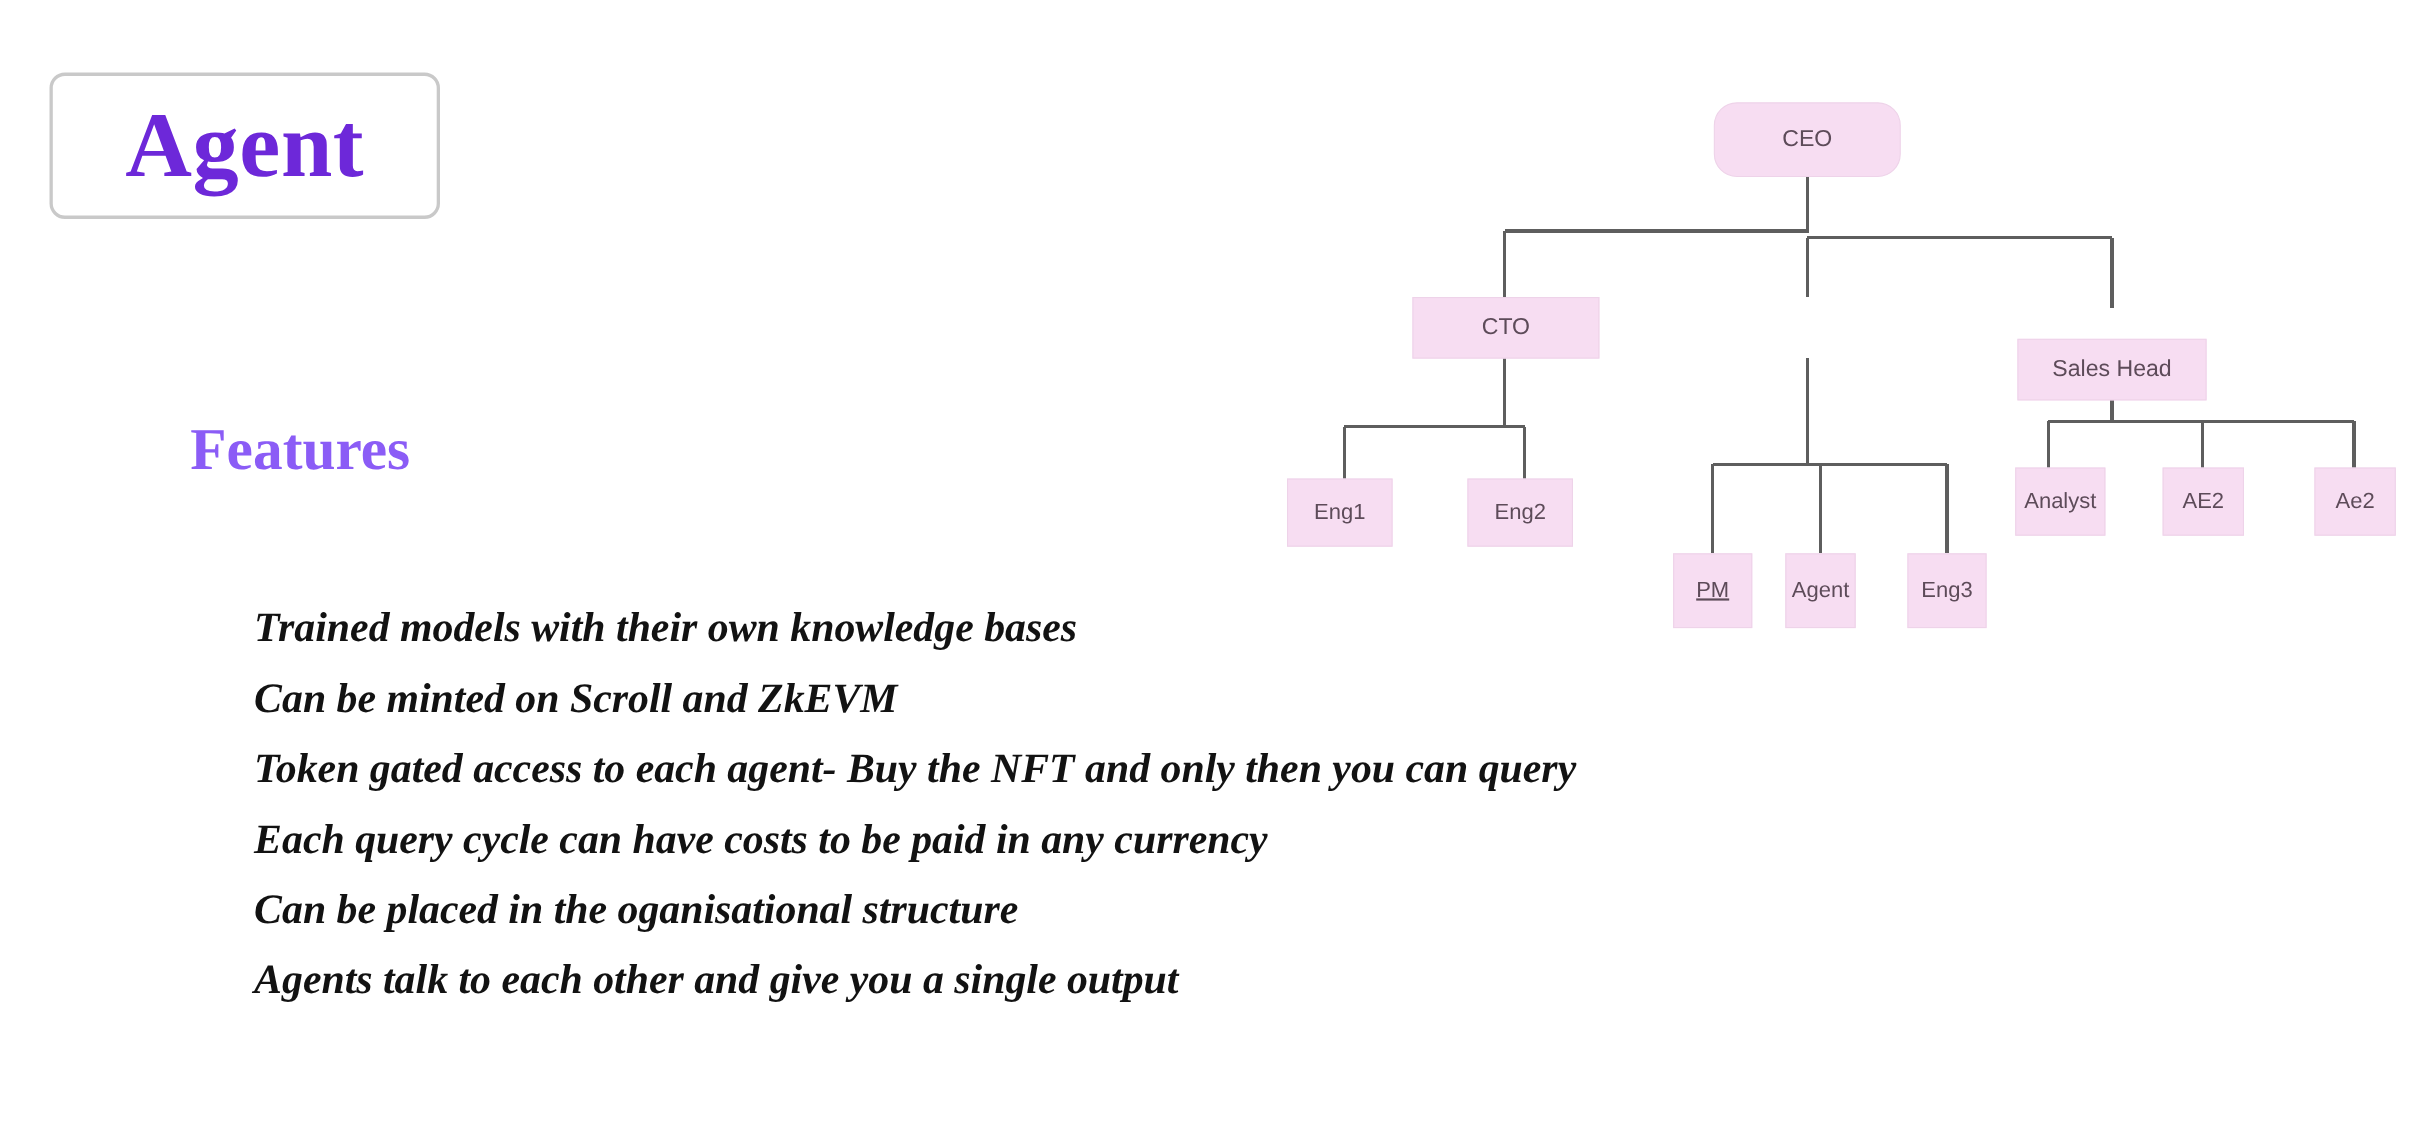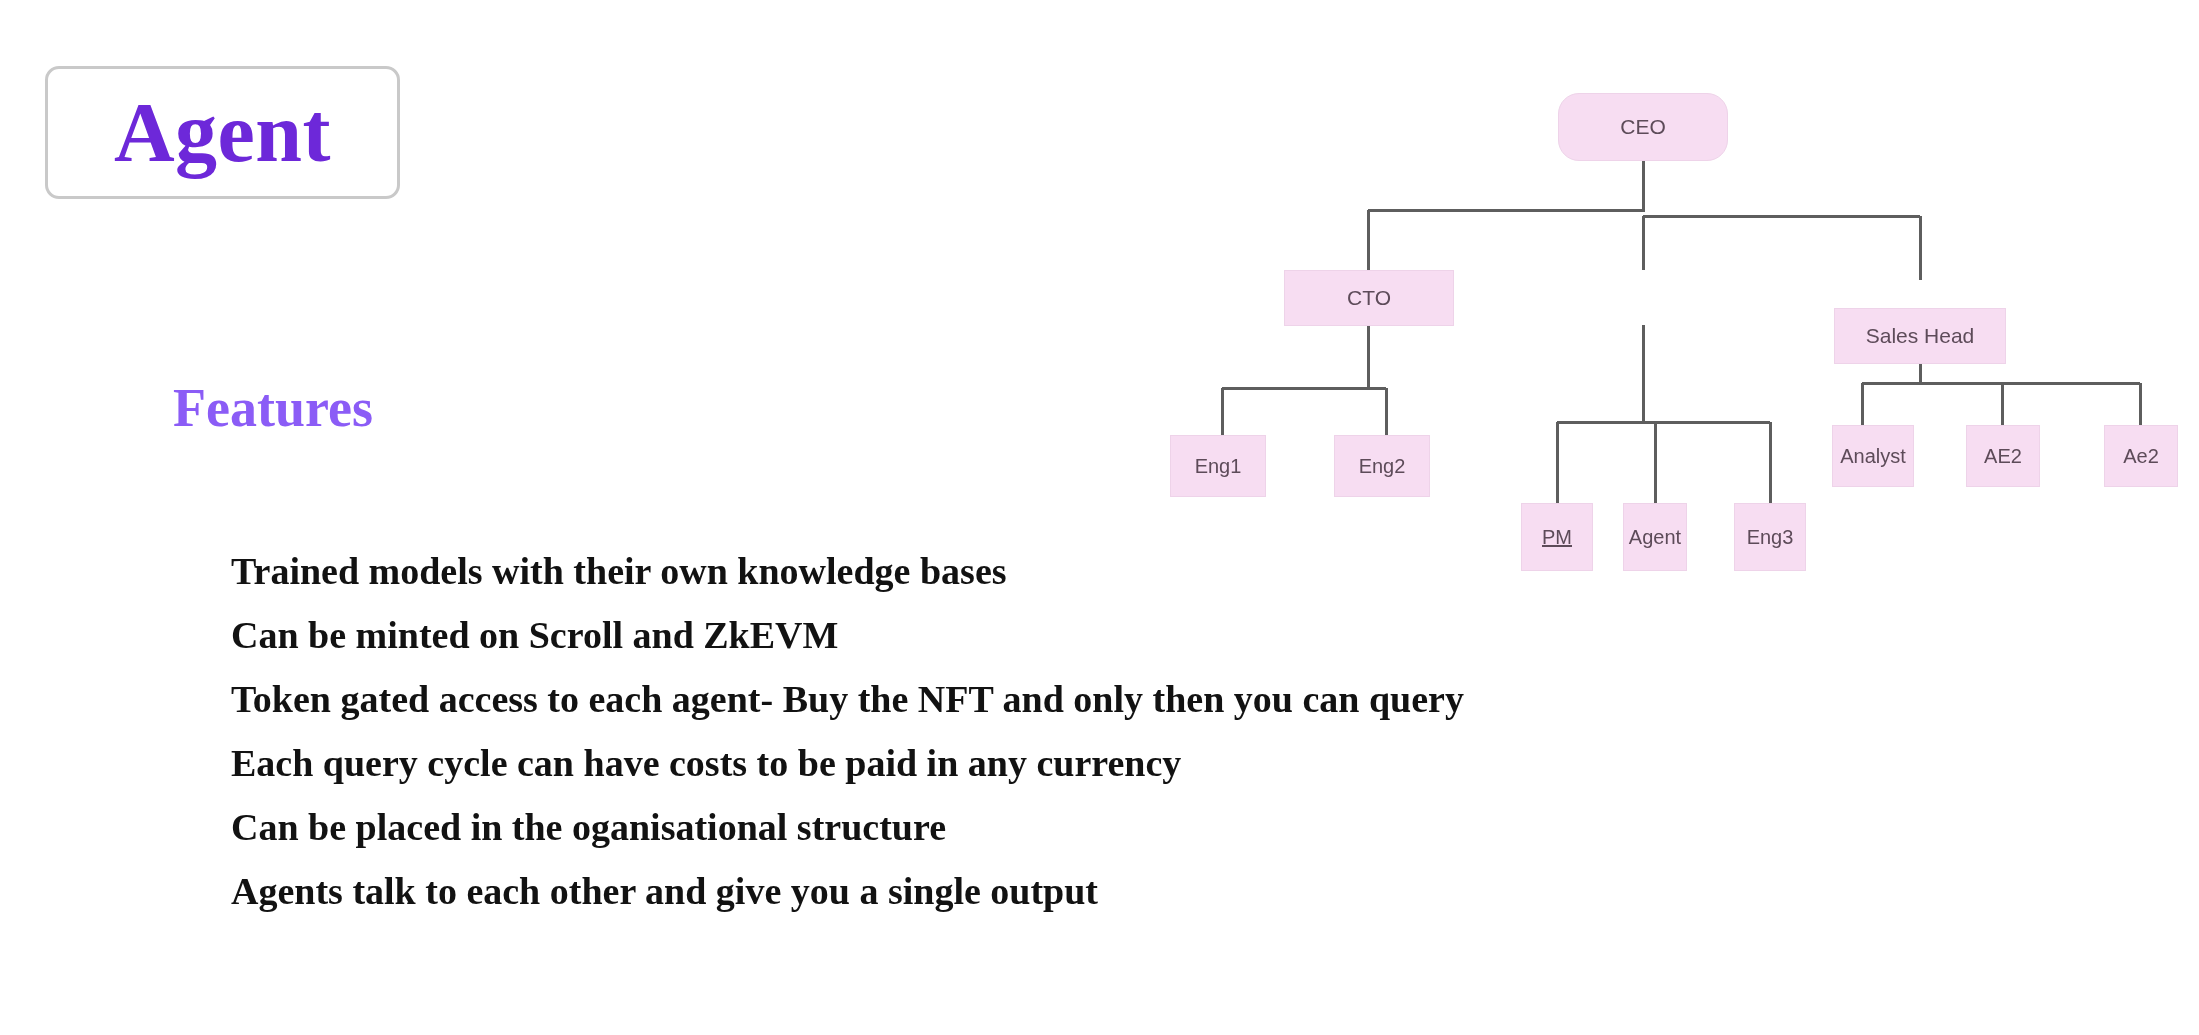--- a/index.html
+++ b/index.html
@@ -56,20 +56,21 @@
 
   
   #features-list {
     position: absolute;
     left: 231px;
     top: 539px;
     width: 1420px;
     list-style: none;
     margin: 0;
     padding: 0;
+    font-style: italic;
   }
   #features-list li {
     font-family: "Liberation Serif", "DejaVu Serif", serif;
     font-weight: bold;
     font-size: 38px;
     line-height: 64px;
     color: #121212;
     white-space: nowrap;
   }
   #features-list li.wrapline {

